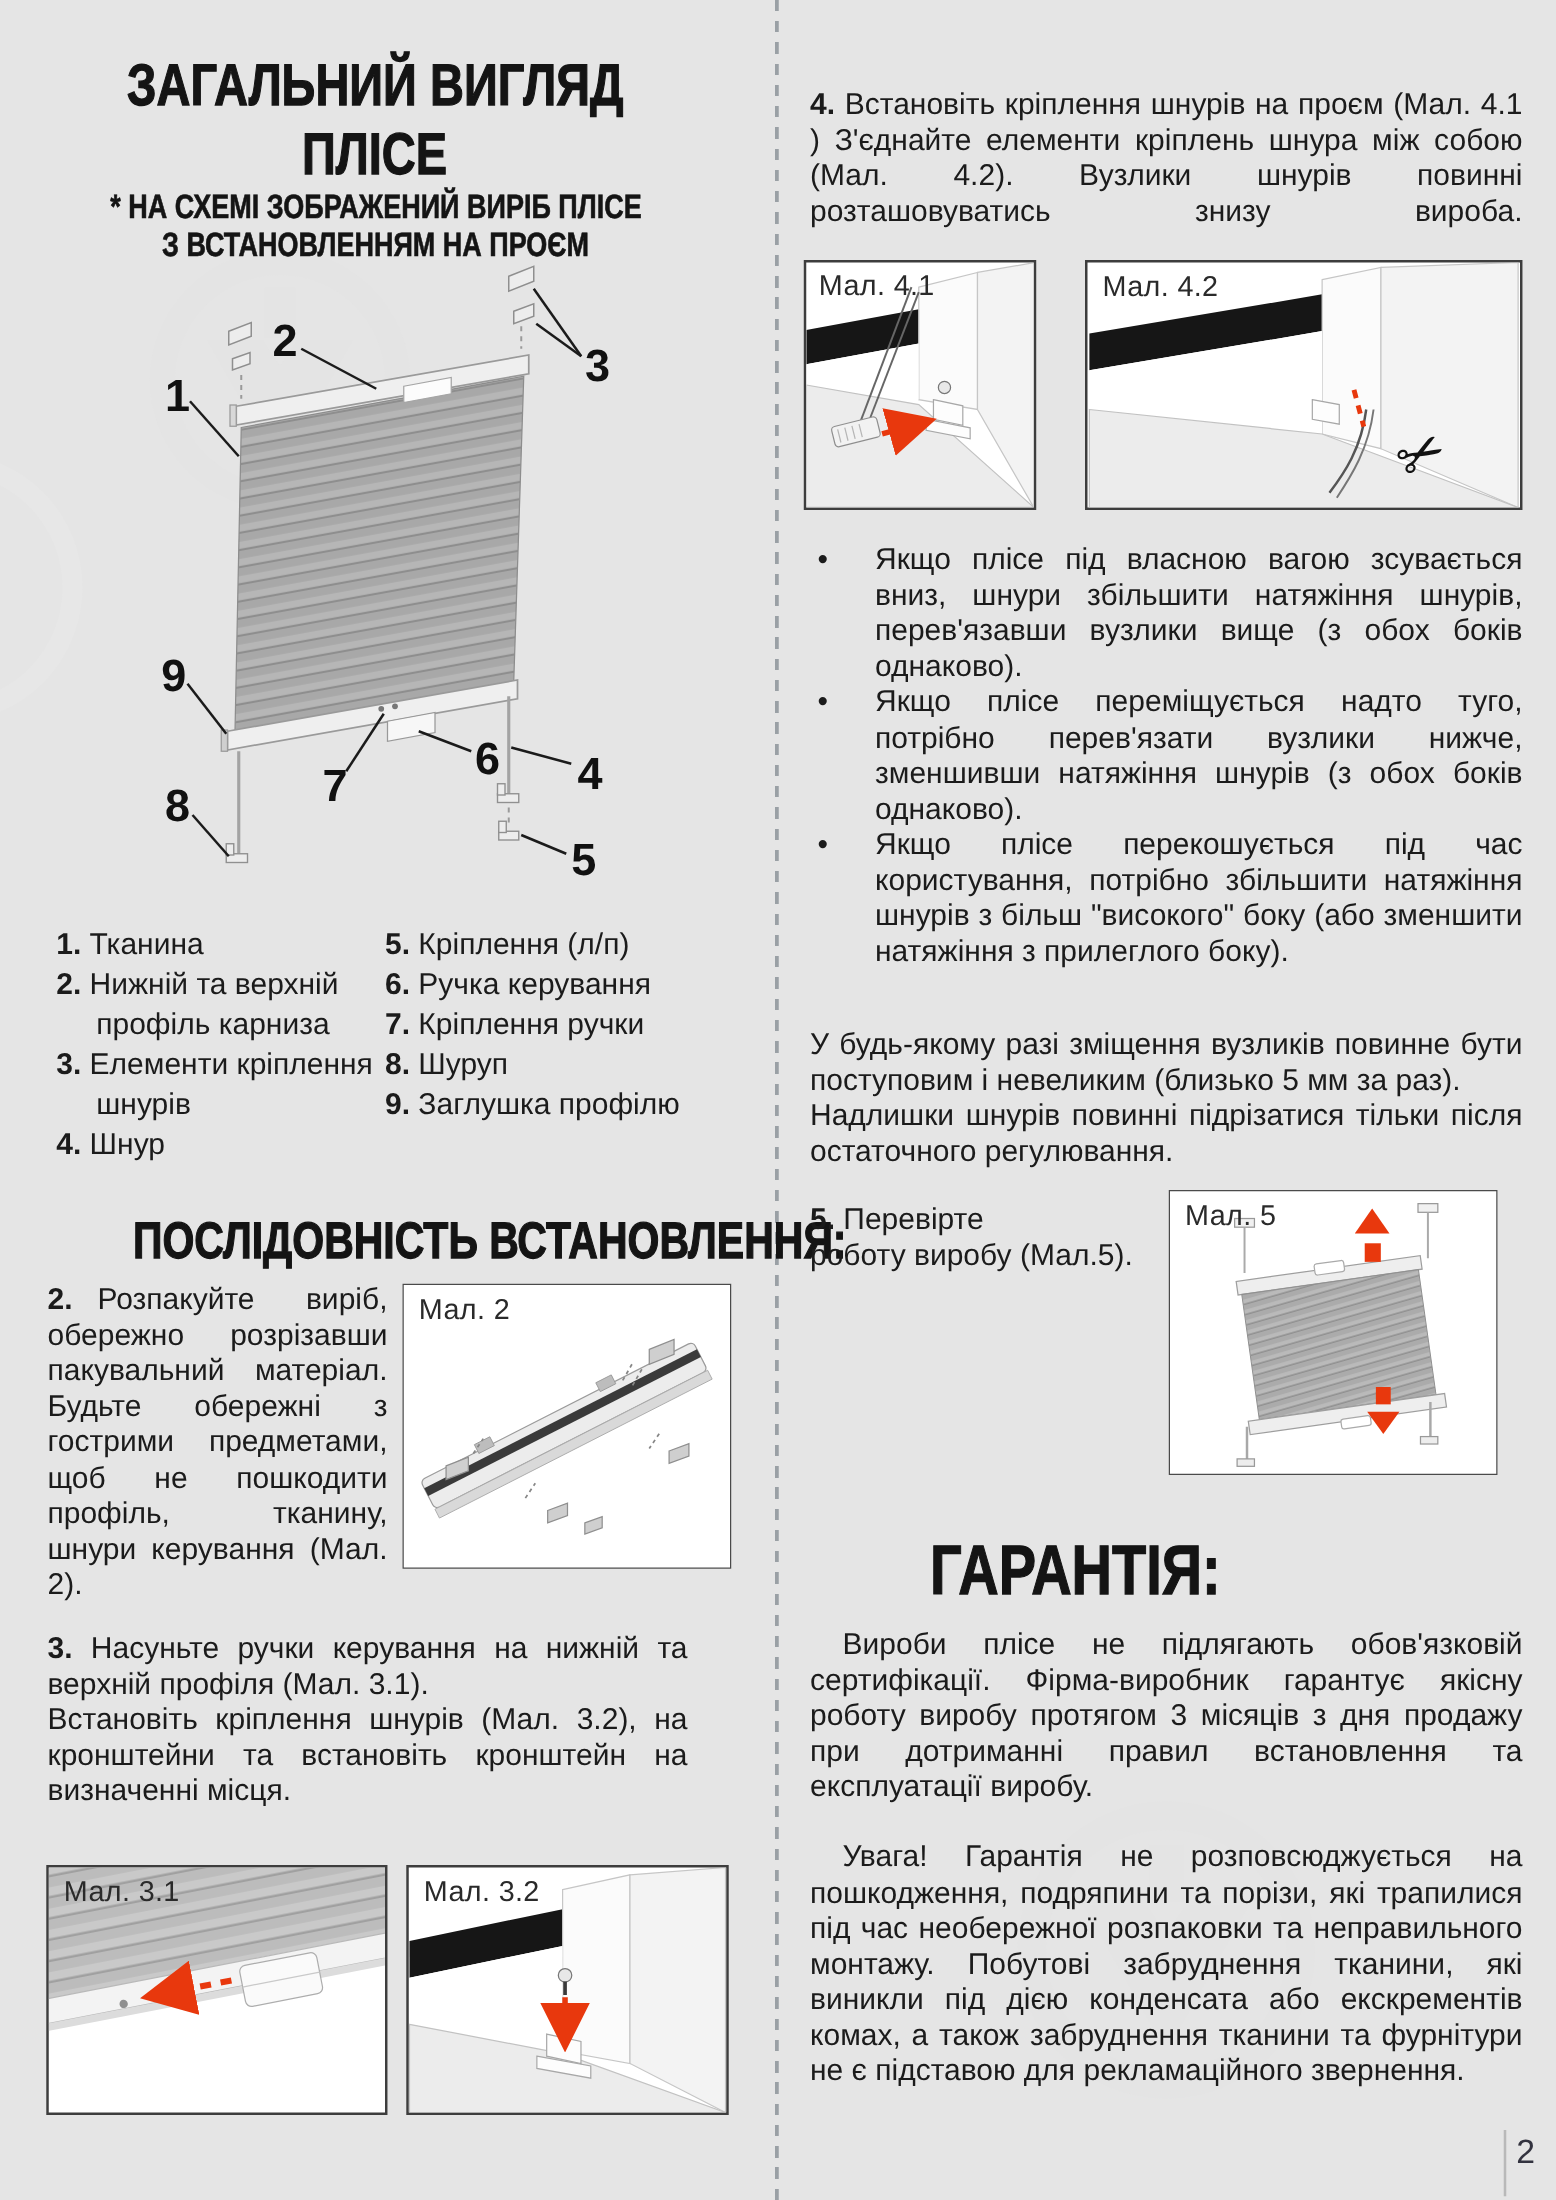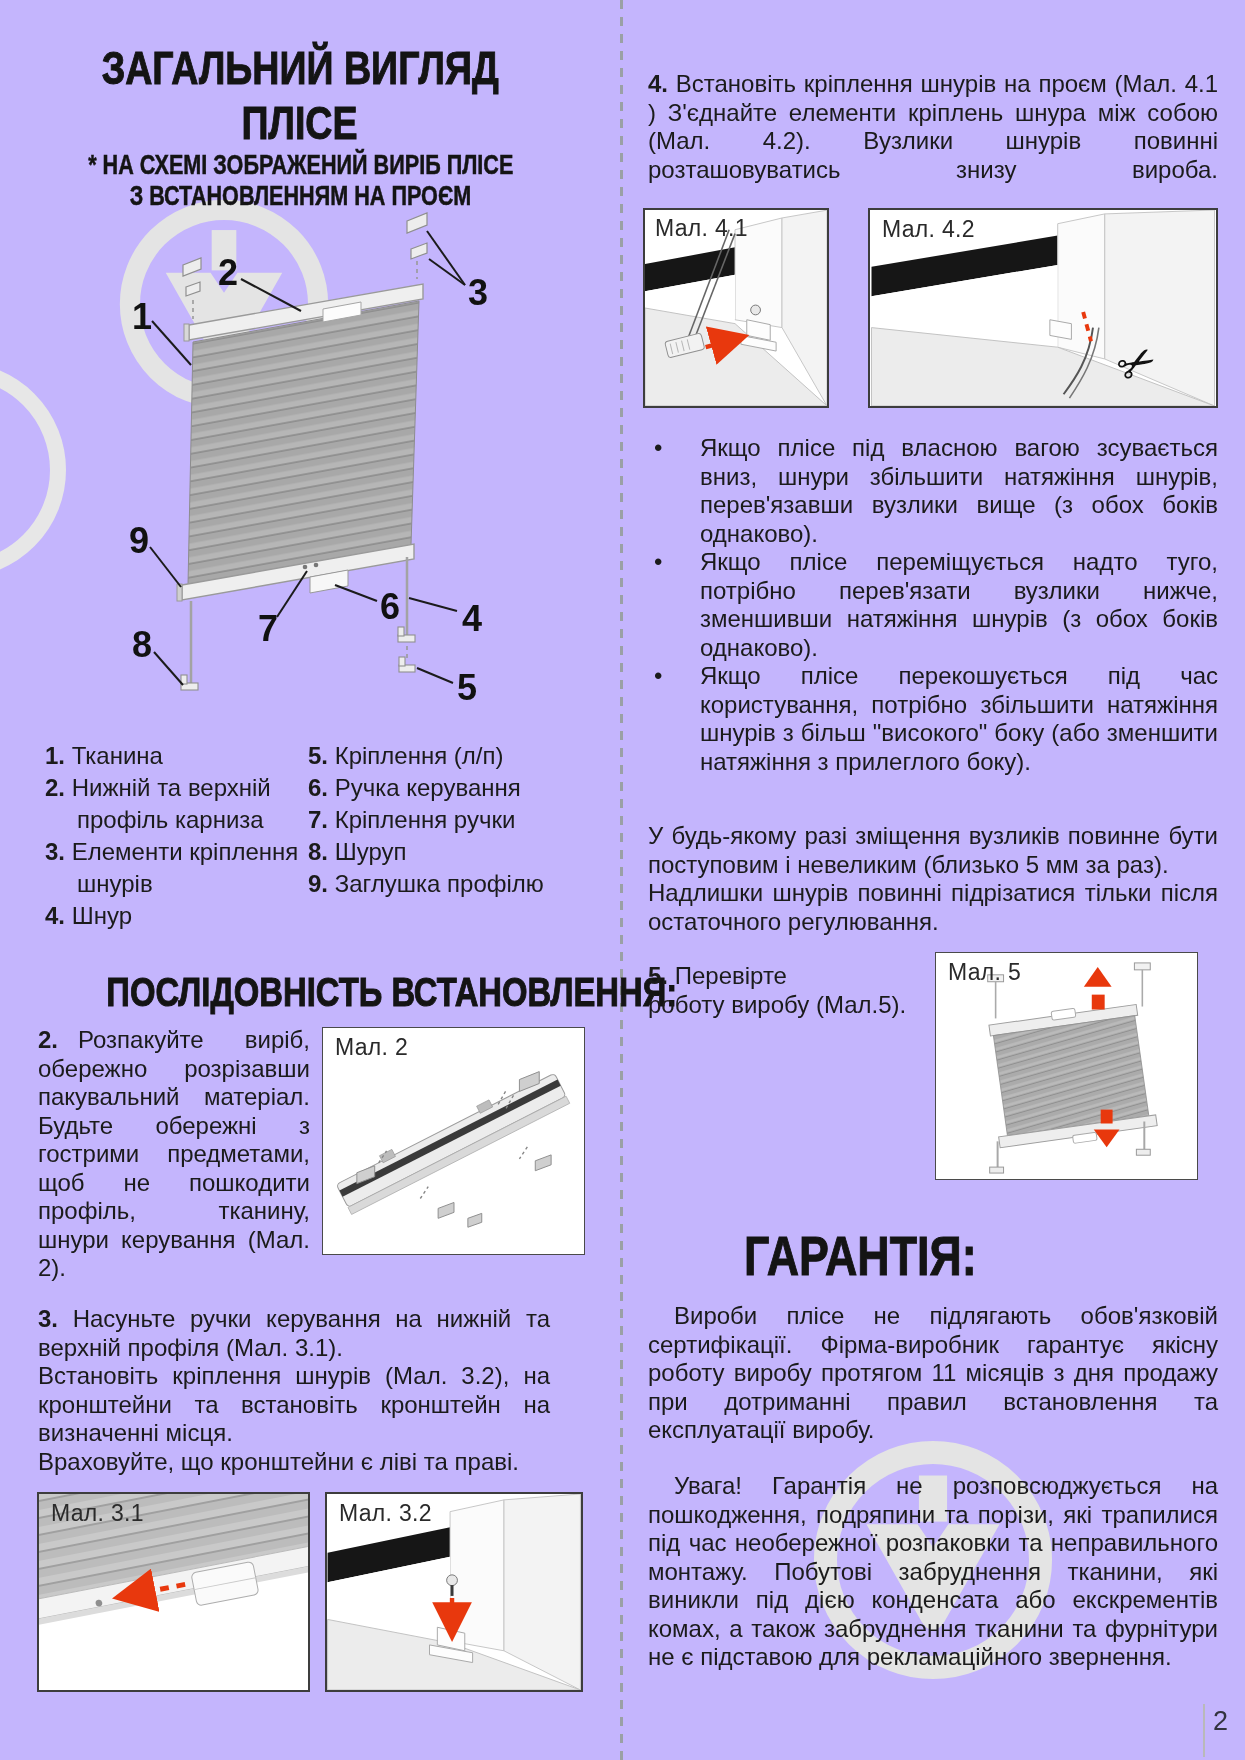--- a/index.html
+++ b/index.html
@@ -1,16 +1,16 @@
 <!DOCTYPE html>
 <html><head>
 <meta charset="utf-8">
 <style>
   html,body{margin:0;padding:0;background:#fff;}
-  .page{position:relative;width:1245px;height:1760px;background:#c4b5fd;overflow:hidden;
+  .page{position:relative;width:1245px;height:1760px;background:#e5e5e5;overflow:hidden;
         font-family:"Liberation Sans",sans-serif;color:#1b1b1b;}
   .abs{position:absolute;}
   .body{font-size:24px;line-height:28.5px;}
   .jp{text-align:justify;}
   .jl{text-align-last:justify;margin-top:28px;}
   .ind{text-indent:26px;}
   .num{font-weight:700;}
   .condwrap{position:absolute;text-align:center;font-weight:700;color:#141414;}
   .cond{display:inline-block;transform:scaleX(.8);transform-origin:50% 50%;white-space:nowrap;
         -webkit-text-stroke:1px #141414;}
@@ -199,21 +199,20 @@
         <line x1="56" y1="136" x2="64" y2="124"></line>
           <line x1="98" y1="172" x2="106" y2="160"></line>
         <line x1="206" y1="120" x2="198" y2="132"></line>
       </g>
     </svg>
   </div>
 
   <div class="abs body" style="left:38px;top:1305px;width:512px">
     <div class="jp"><span class="num">3.</span> <span>Насуньте ручки керування на нижній та верхній профіля (Мал. 3.1).</span></div>
     <div class="jp">Встановіть кріплення шнурів (Мал. 3.2), на кронштейни та встановіть кронштейн на визначенні місця.</div>
-    <div>Враховуйте, що кронштейни є ліві та праві.</div>
   </div>
 
   <div class="fig" style="left:37px;top:1492px;width:273px;height:200px">
     <div class="flabel">Мал. 3.1</div>
     <svg viewBox="0 0 273 200">
       <g transform="rotate(-11 136 60)">
         <rect x="-30" y="-34" width="340" height="114" fill="url(#pleats31)"></rect>
         <rect x="-30" y="80" width="340" height="20" fill="#f3f3f3" stroke="#b9b9b9"></rect>
         <rect x="-30" y="100" width="340" height="6" fill="#dcdcdc"></rect>
         <rect x="150" y="84" width="64" height="34" rx="5" fill="#fafafa" stroke="#adadad"></rect>
@@ -344,18 +343,18 @@
         <rect x="166" y="158" width="12" height="14"></rect>
           <polygon points="159,178 185,178 172,196"></polygon>
       </g>
     </svg>
   </div>
 
   <div class="condwrap" style="left:620px;top:1232px;width:480px;font-size:56px;line-height:48px">
     <div class="cond">ГАРАНТІЯ:</div>
   </div>
 
-  <div class="abs body jp ind" style="left:648px;top:1302px;width:570px">Вироби плісе не підлягають обов'язковій сертифікації. Фірма-виробник гарантує якісну роботу виробу протягом 11 місяців з дня продажу при дотриманні правил встановлення та експлуатації виробу.</div>
+  <div class="abs body jp ind" style="left:648px;top:1302px;width:570px">Вироби плісе не підлягають обов'язковій сертифікації. Фірма-виробник гарантує якісну роботу виробу протягом 3 місяців з дня продажу при дотриманні правил встановлення та експлуатації виробу.</div>
   <div class="abs body jp ind" style="left:648px;top:1472px;width:570px">Увага! Гарантія не розповсюджується на пошкодження, подряпини та порізи, які трапилися під час необережної розпаковки та неправильного монтажу. Побутові забруднення тканини, які виникли під дією конденсата або екскрементів комах, а також забруднення тканини та фурнітури не є підставою для рекламаційного звернення.</div>
 
   <div class="pageline"></div>
   <div class="pagenum">2</div>
 </div>
 
 </body></html>

